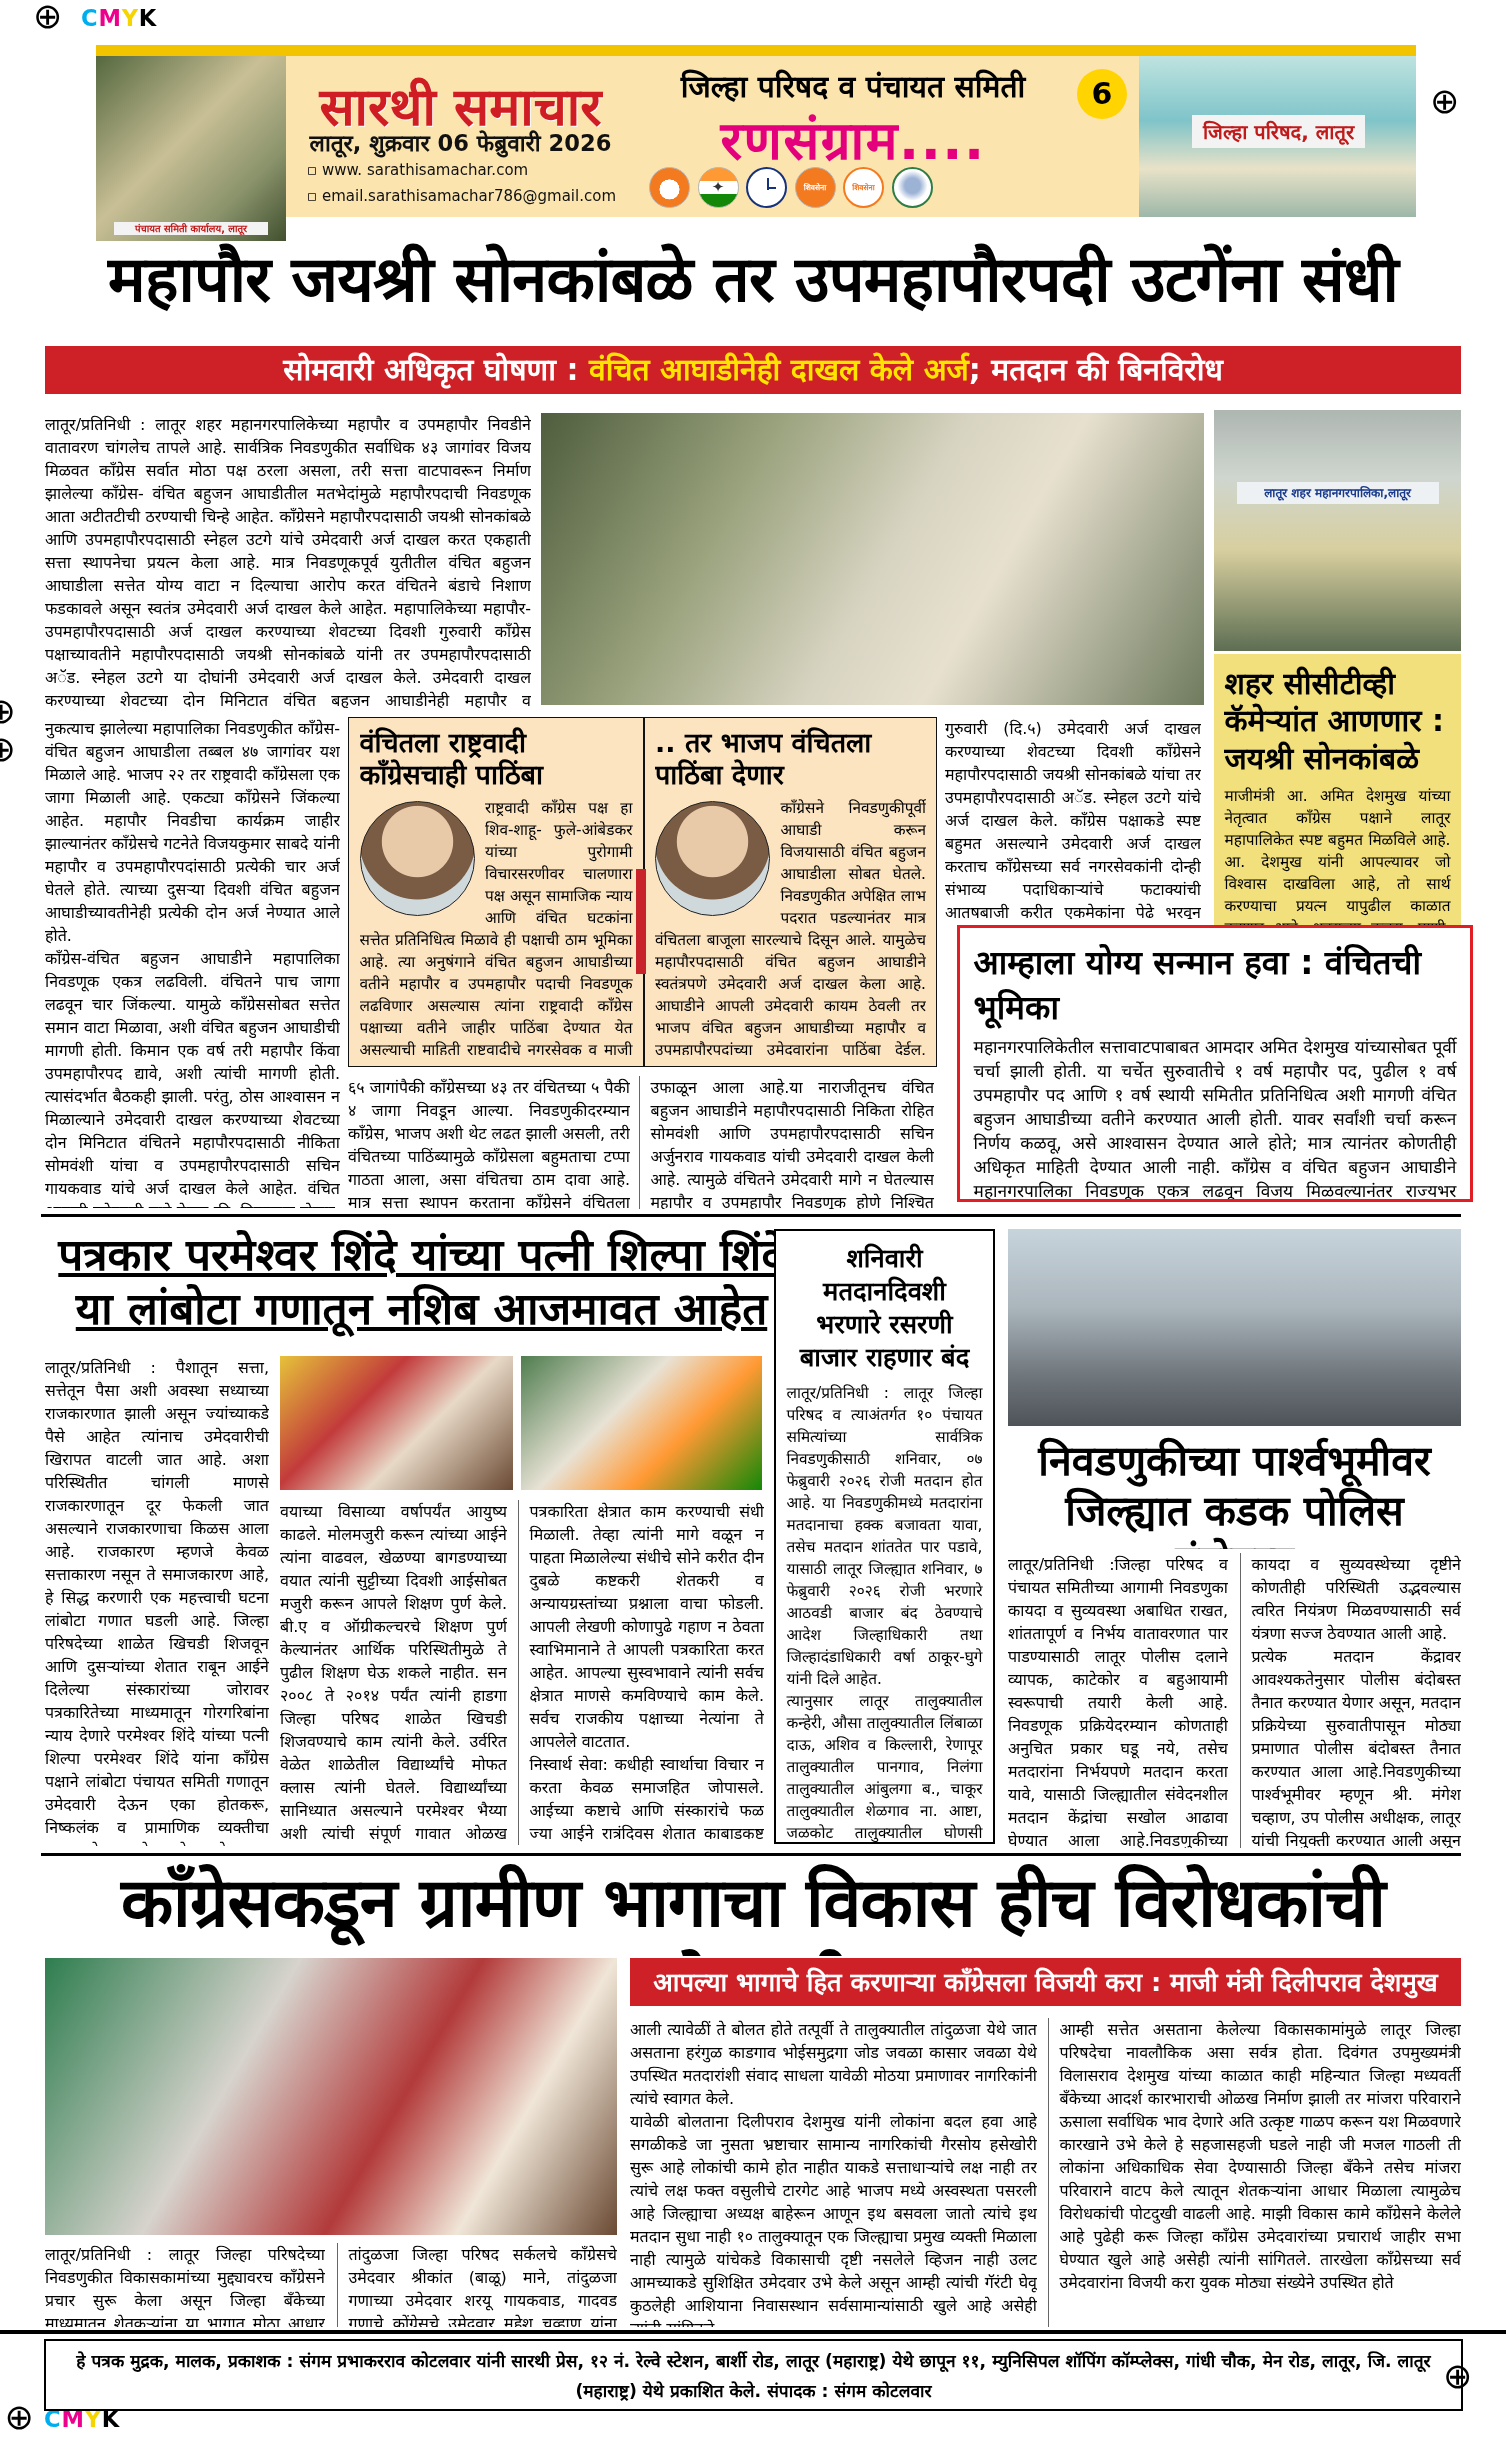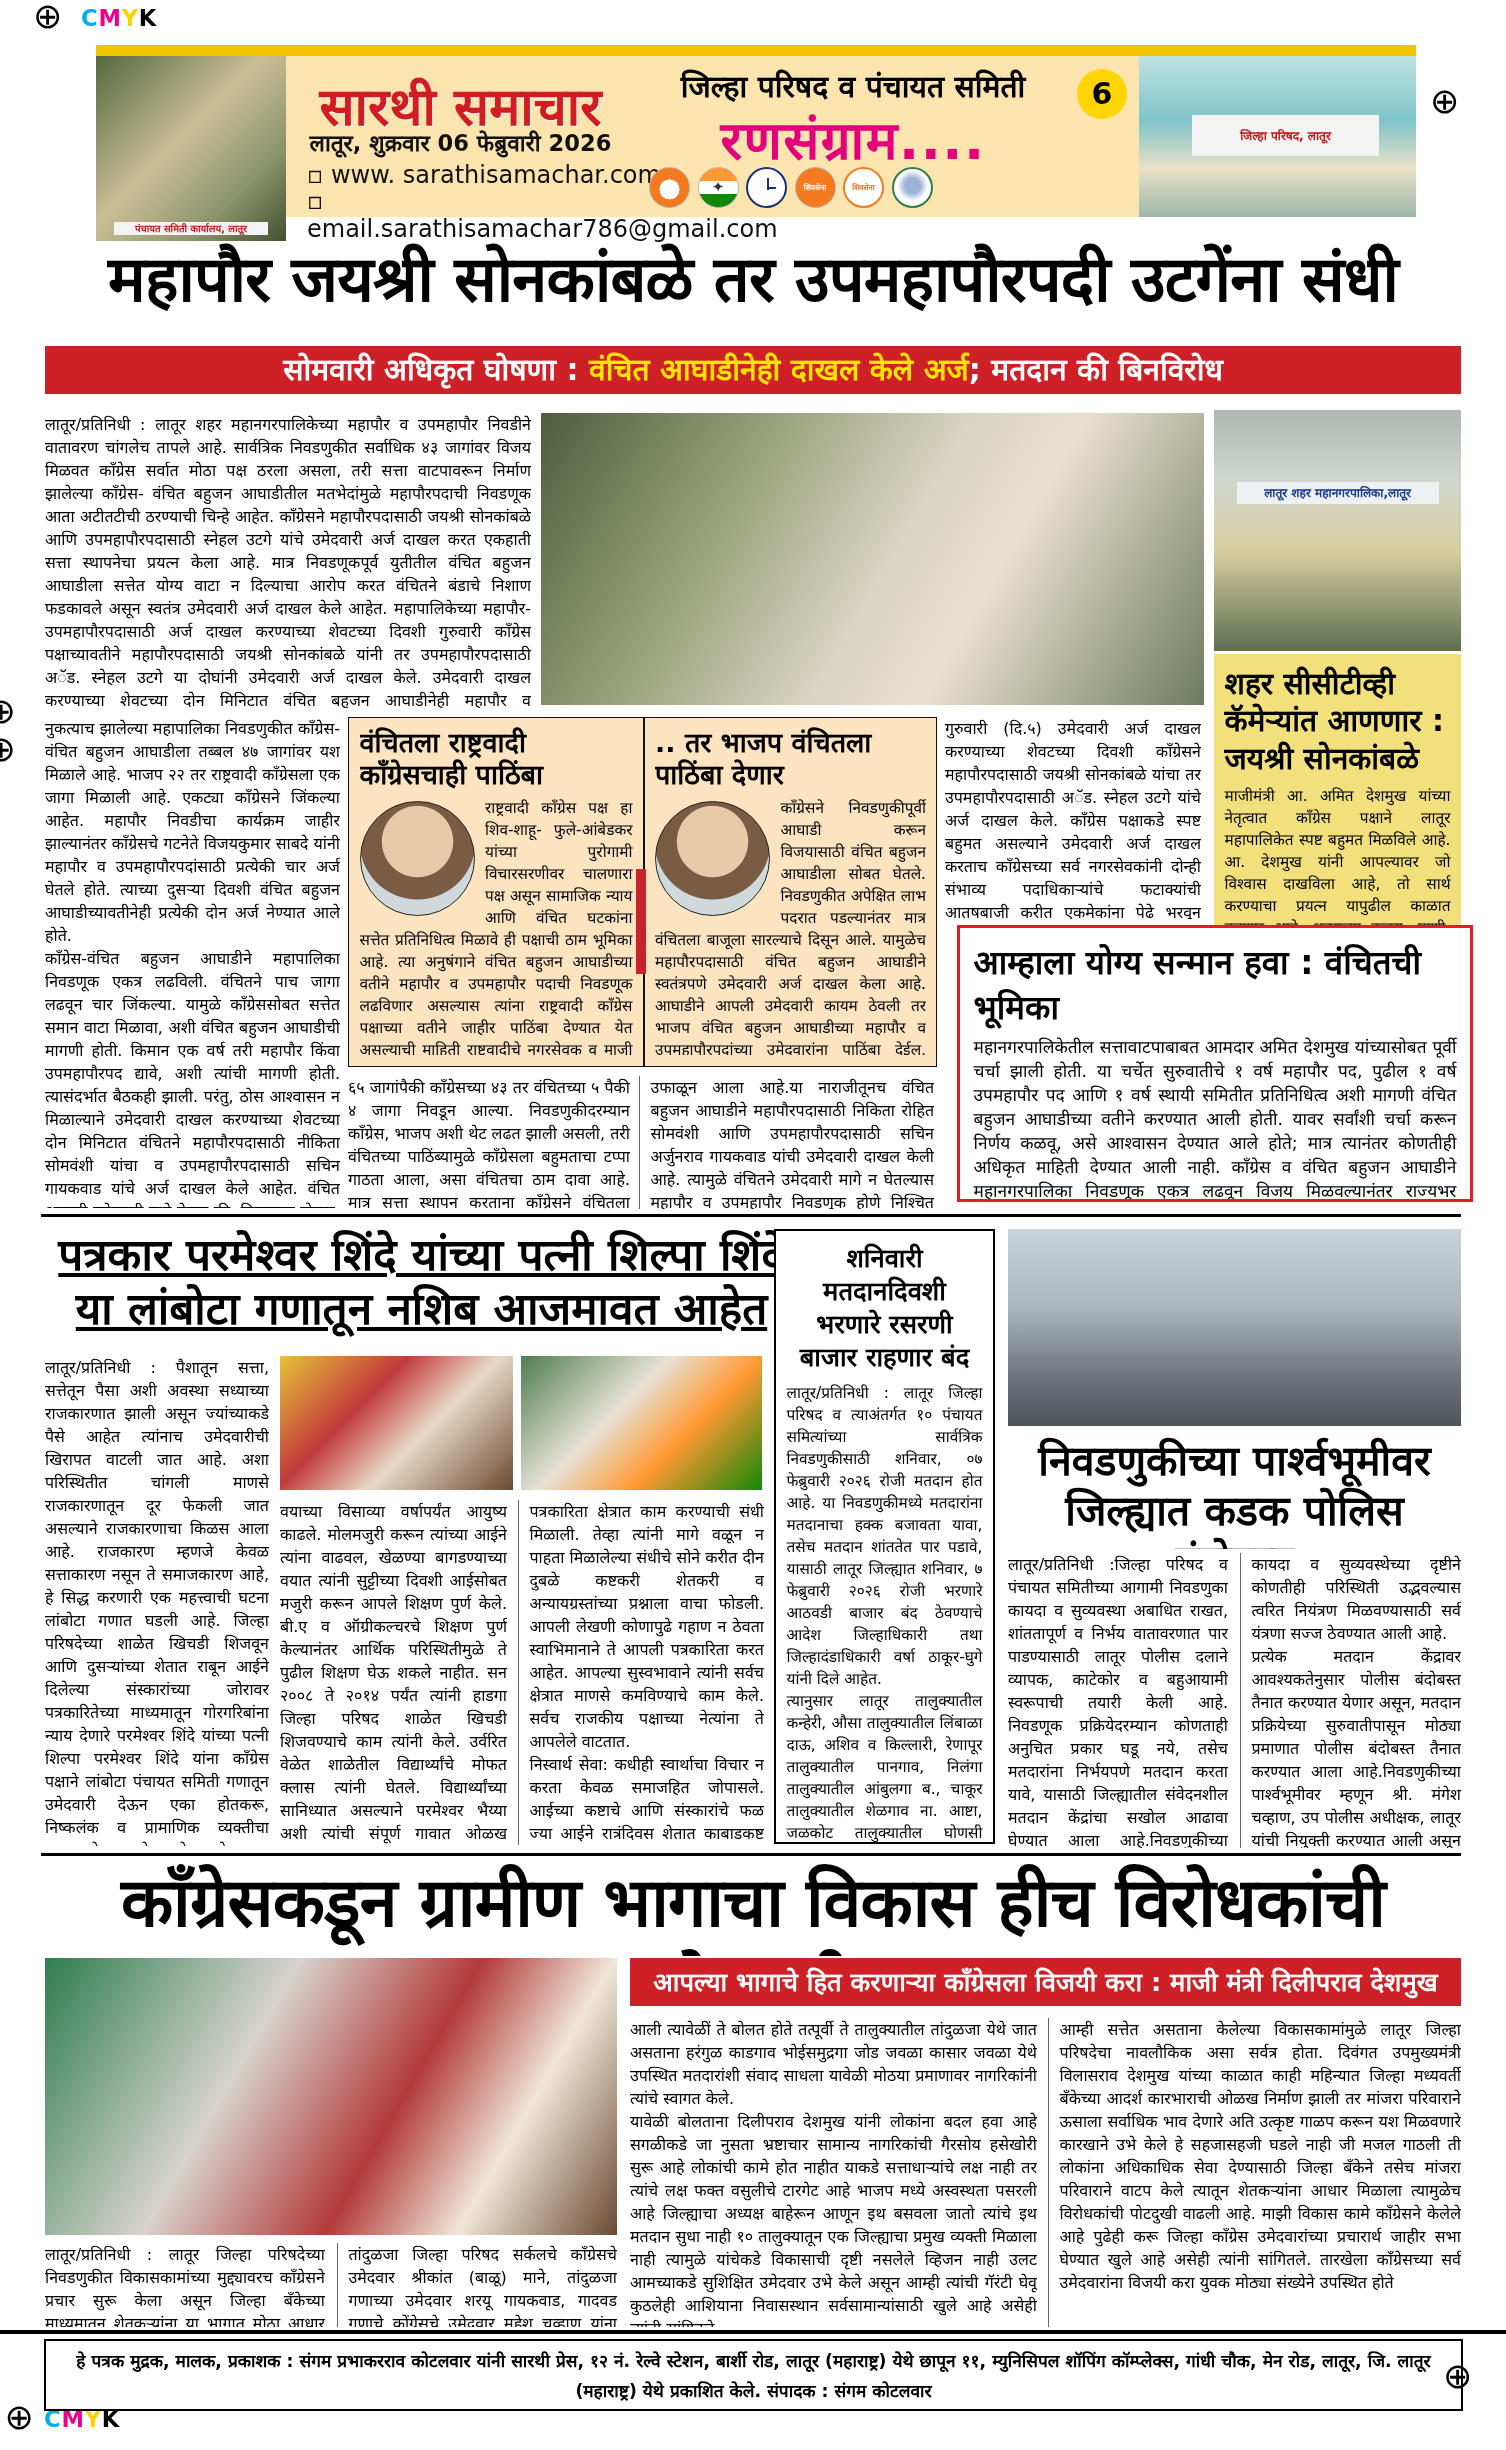--- a/index.html
+++ b/index.html
@@ -13,21 +13,21 @@
   .body-sm{font-size:15.4px;line-height:22px;}
   .center{text-align:center;}
   .photo{background:#9aa08a;}
   .reg{font-size:35px;line-height:1;color:#000;}
   .cmyk span{font-size:22.6px;font-weight:bold;letter-spacing:0.8px;}
   .c-c{color:#00aeef}.c-m{color:#ec008c}.c-y{color:#f5d400}.c-k{color:#000}
   .topbar{background:#f2c400;}
   .band{background:#fbe4ae;}
   .paper-title{font-size:52px;font-weight:bold;color:#d01d24;text-shadow:0.8px 0.8px 0 #fff;}
   .date-line{font-size:22.6px;font-weight:bold;color:#111;}
-  .contact{font-size:24px;color:#111;}
+  .contact{font-size:15px;color:#111;}
   .org-line{font-size:30px;font-weight:bold;}
   .banner{font-size:53px;font-weight:bold;color:#e4007c;letter-spacing:1.5px;}
   .pgnum{background:#ffd400;border-radius:50%;width:50px;height:50px;line-height:50px;
          text-align:center;font-size:30px;font-weight:bold;}
   .sym{width:41px;height:41px;border-radius:50%;border:1.5px solid #b5b5b5;box-sizing:border-box;
        display:flex;align-items:center;justify-content:center;font-size:7.5px;font-weight:bold;
        color:#fff;text-align:center;line-height:1.05;position:relative;overflow:hidden;}
   .headline-1{font-size:63px;font-weight:bold;line-height:1.25;text-align:center;letter-spacing:-0.8px;}
   .kicker{background:#ce2127;color:#fff;font-size:30px;font-weight:bold;line-height:48px;text-align:center;}
   .kicker .yel{color:#ffe400;}
@@ -97,21 +97,21 @@
       </div>
     <div class="sym" style="background:#fff;border:2.3px solid #f47a20;color:#f4731c;">
         <span>शिवसेना</span>
       </div>
     <div class="sym" style="background:radial-gradient(circle at 50% 45%,#9db3d6 0 28%,#ffffff 55%);border:2.3px solid #2e7d46;"></div>
   </div>
 
   <div class="abs pgnum" style="left:1077px;top:69px;">6</div>
 
   <div class="abs photo" style="left:1139px;top:56px;width:277px;height:161px;background:linear-gradient(180deg,#bfe3e0 0%,#7fc4c9 40%,#e8e2c8 70%,#9db7a8 100%);">
-    <div class="abs sign" style="left:53px;top:59px;width:187px;font-size:12px;padding:12px 0;">जिल्हा परिषद, लातूर</div>
+    <div class="abs sign" style="left:53px;top:59px;width:173px;font-size:20px;padding:3px 0;">जिल्हा परिषद, लातूर</div>
   </div>
 
   <div class="abs headline-1 clip" style="left:45px;top:241px;width:1416px;height:101px;">महापौर जयश्री सोनकांबळे तर उपमहापौरपदी उटगेंना संधी</div>
   <div class="abs kicker clip" style="left:45px;top:346px;width:1416px;height:48px;">
     <span>सोमवारी अधिकृत घोषणा : </span><span class="yel">वंचित आघाडीनेही दाखल केले अर्ज</span><span>; मतदान की बिनविरोध</span>
   </div>
 
   <div class="abs body-txt just clip" style="left:45px;top:413px;width:486px;height:295px;">लातूर/प्रतिनिधी : लातूर शहर महानगरपालिकेच्या महापौर व उपमहापौर निवडीने वातावरण चांगलेच तापले आहे. सार्वत्रिक निवडणुकीत सर्वाधिक ४३ जागांवर विजय मिळवत काँग्रेस सर्वात मोठा पक्ष ठरला असला, तरी सत्ता वाटपावरून निर्माण झालेल्या काँग्रेस- वंचित बहुजन आघाडीतील मतभेदांमुळे महापौरपदाची निवडणूक आता अटीतटीची ठरण्याची चिन्हे आहेत. काँग्रेसने महापौरपदासाठी जयश्री सोनकांबळे आणि उपमहापौरपदासाठी स्नेहल उटगे यांचे उमेदवारी अर्ज दाखल करत एकहाती सत्ता स्थापनेचा प्रयत्न केला आहे. मात्र निवडणूकपूर्व युतीतील वंचित बहुजन आघाडीला सत्तेत योग्य वाटा न दिल्याचा आरोप करत वंचितने बंडाचे निशाण फडकावले असून स्वतंत्र उमेदवारी अर्ज दाखल केले आहेत. महापालिकेच्या महापौर- उपमहापौरपदासाठी अर्ज दाखल करण्याच्या शेवटच्या दिवशी गुरुवारी काँग्रेस पक्षाच्यावतीने महापौरपदासाठी जयश्री सोनकांबळे यांनी तर उपमहापौरपदासाठी अॅड. स्नेहल उटगे या दोघांनी उमेदवारी अर्ज दाखल केले. उमेदवारी दाखल करण्याच्या शेवटच्या दोन मिनिटात वंचित बहुजन आघाडीनेही महापौर व उपमहापौरपदांसाठी अर्ज दाखल केले आहेत. वंचितचे उमेदवार अर्ज कायम ठेवतात की, माघार घेतात, यावर निवडणूक व्हायची की, बिनविरोध निवडी जाहीर करायच्या, हे सोमवारी (दि. ९) सकाळी ११ वाजता ठरणार आहे.</div>
 
   <div class="abs photo" style="left:541px;top:413px;width:663px;height:292px;background:linear-gradient(120deg,#4f5d3e 0%,#97a07a 28%,#d8d4c2 52%,#e7e0cf 66%,#6f7b5e 100%);"></div>

